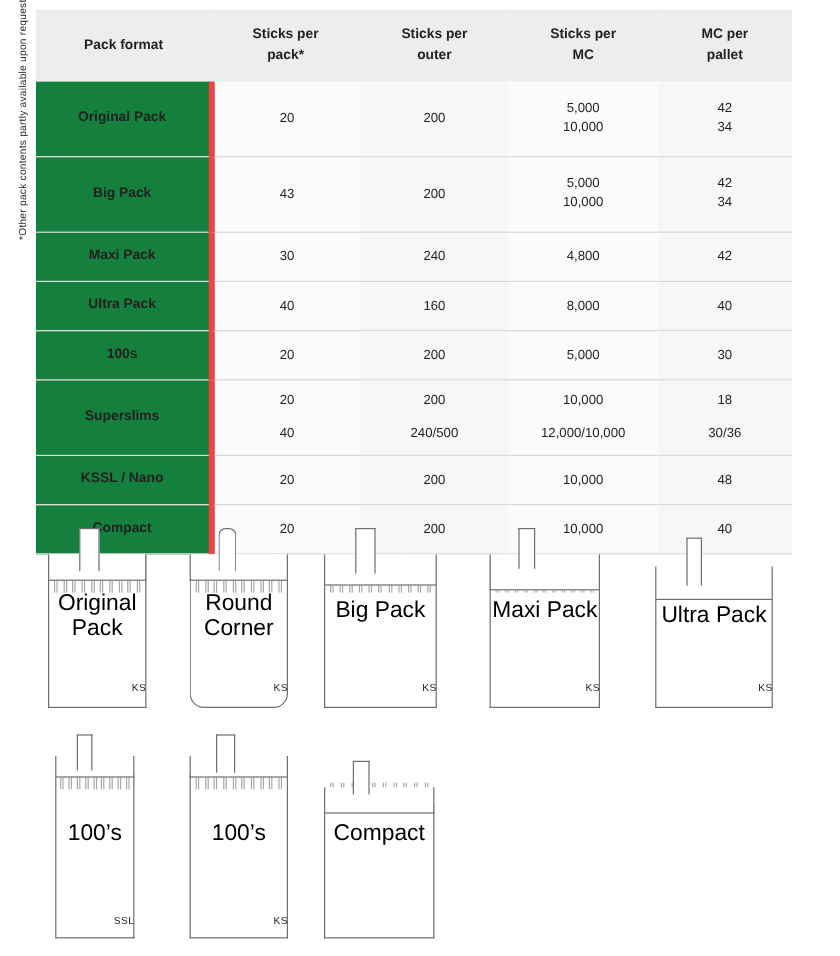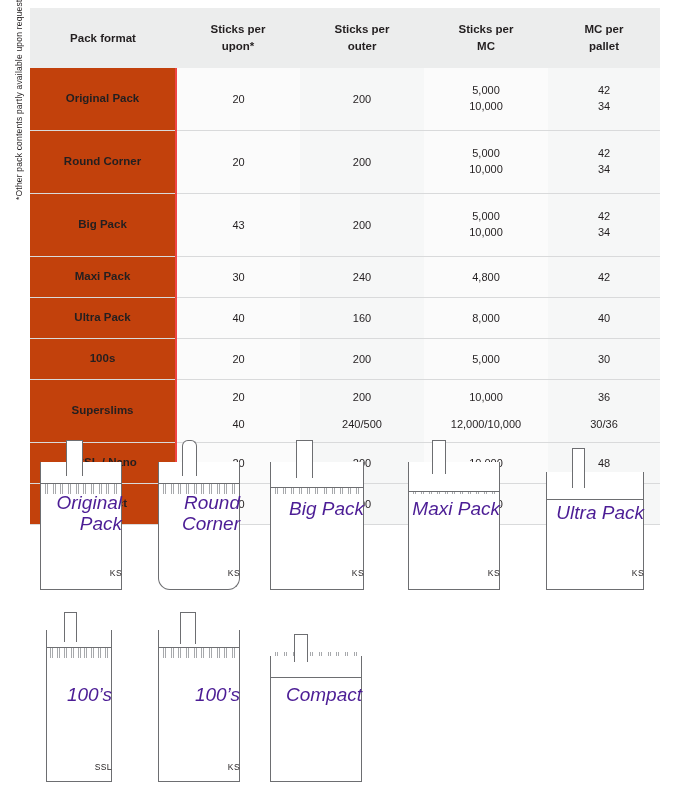--- a/index.html
+++ b/index.html
@@ -93,24 +93,24 @@
   .data-row td {
     height: 40px;
     font-size: 11px;
     text-align: center;
     vertical-align: middle;
     border-bottom: 1px solid #d9dadb;
     line-height: 1.35;
     color: #231f20;
   }
   .data-row td.label {
-    background: #c2410c;
+    background: #15803d;
     font-weight: bold;
     font-size: 11.5px;
-    border-right: 2px solid #ef4444;
+    border-right: 5px solid #ef4444;
   }
   .data-row td.val {
     background: #fbfbfb;
   }
   .data-row td.val.alt {
     background: #f6f7f7;
   }
   .data-row.tall td {
     height: 62px;
   }
@@ -185,24 +185,23 @@
     background: #ffffff;
     border: 1.4px solid #6d6e71;
     border-bottom: none;
     box-sizing: border-box;
   }
   .pack-name {
     position: absolute;
     left: 0;
     right: 0;
     font-size: 19px;
-    text-align: right;
-    color: #4c1d95;
+    text-align: center;
+    color: #000000;
     line-height: 1.12;
-    font-style: italic;
   }
   .pack-sub {
     position: absolute;
     left: 0;
     right: 0;
     bottom: 12px;
     font-size: 8.5px;
     text-align: right;
     color: #231f20;
     letter-spacing: 0.4px;
@@ -236,21 +235,21 @@
           <col class="c3">
           <col class="c4">
       </colgroup>
       <thead>
         <tr class="hdr-row">
           <th>
             <span>Pack format</span>
           </th>
           <th>
             <span class="twoline">Sticks per</span>
-            <span class="twoline">upon*</span>
+            <span class="twoline">pack*</span>
           </th>
           <th>
             <span class="twoline">Sticks per</span>
             <span class="twoline">outer</span>
           </th>
           <th>
             <span class="twoline">Sticks per</span>
             <span class="twoline">MC</span>
           </th>
           <th>
@@ -268,33 +267,20 @@
           <td class="val">
             <span class="twoline">5,000</span>
             <span class="twoline">10,000</span>
           </td>
           <td class="val alt">
             <span class="twoline">42</span>
             <span class="twoline">34</span>
           </td>
         </tr>
 
-        <tr class="data-row tall">
-          <td class="label">Round Corner</td>
-          <td class="val">20</td>
-          <td class="val alt">200</td>
-          <td class="val">
-            <span class="twoline">5,000</span>
-            <span class="twoline">10,000</span>
-          </td>
-          <td class="val alt">
-            <span class="twoline">42</span>
-            <span class="twoline">34</span>
-          </td>
-        </tr>
 
         <tr class="data-row tall">
           <td class="label">Big Pack</td>
           <td class="val">43</td>
           <td class="val alt">200</td>
           <td class="val">
             <span class="twoline">5,000</span>
             <span class="twoline">10,000</span>
           </td>
           <td class="val alt">
@@ -335,21 +321,21 @@
           </td>
           <td class="val alt">
             <span class="split-top">200</span>
             <span class="split-bot">240/500</span>
           </td>
           <td class="val">
             <span class="split-top">10,000</span>
             <span class="split-bot">12,000/10,000</span>
           </td>
           <td class="val alt">
-            <span class="split-top">36</span>
+            <span class="split-top">18</span>
             <span class="split-bot">30/36</span>
           </td>
         </tr>
 
         <tr class="data-row">
           <td class="label">KSSL / Nano</td>
           <td class="val">20</td>
           <td class="val alt">200</td>
           <td class="val">10,000</td>
           <td class="val alt">48</td>

